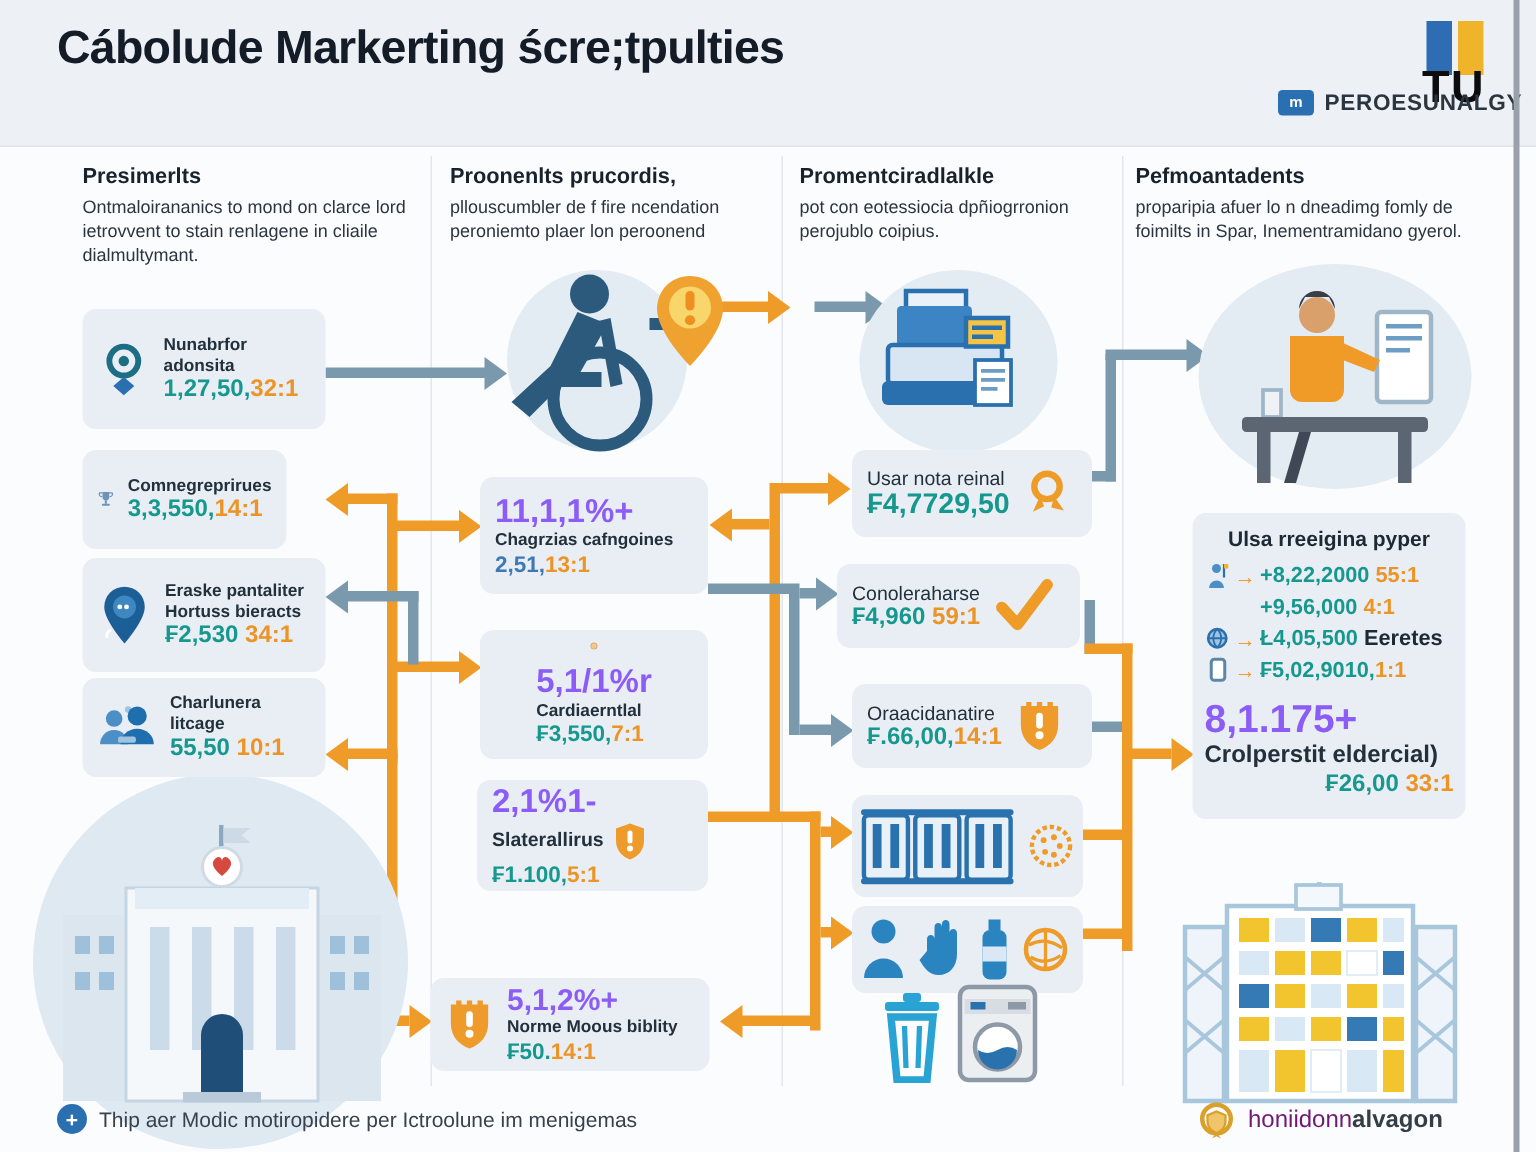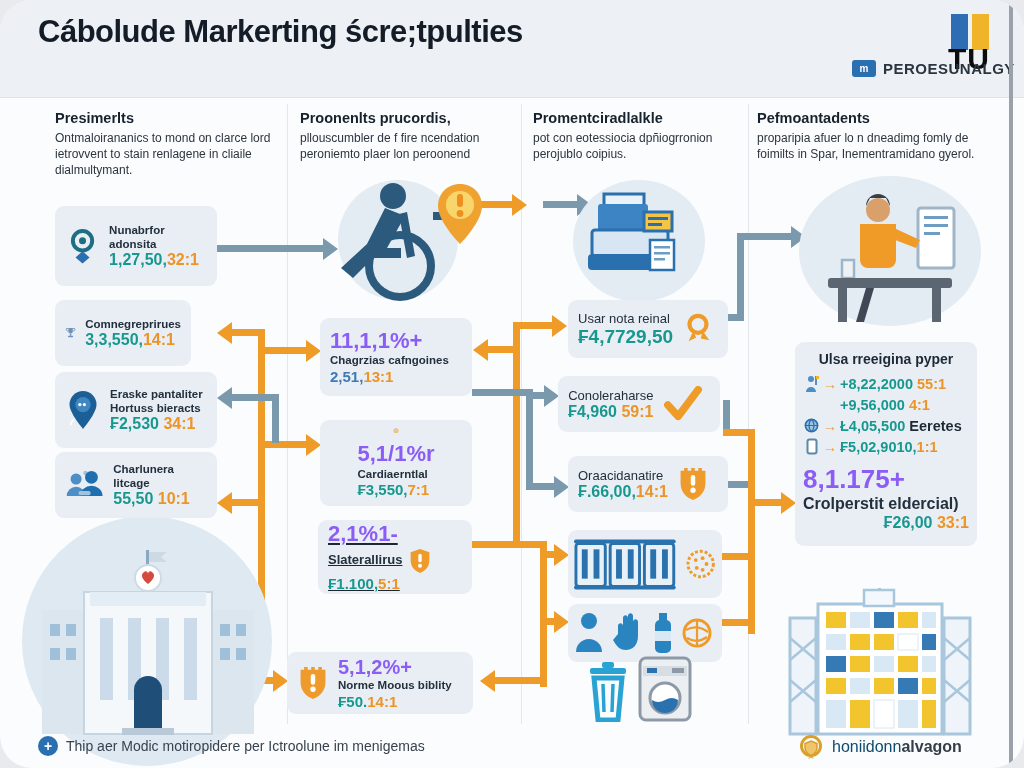--- a/index.html
+++ b/index.html
@@ -1,17 +1,17 @@
 <!DOCTYPE html>
 <html><head>
 <meta charset="utf-8">
 <style>
   html,body{margin:0;padding:0;background:#e8eaee;}
   #canvas{position:relative;width:1024px;height:768px;background:#fbfcfd;overflow:hidden;
-    font-family:"Liberation Sans",sans-serif;color:#1c2733;border-radius:32px;}
+    font-family:"Liberation Sans",sans-serif;color:#1c2733;}
   .abs{position:absolute;}
   
   #header{position:absolute;left:0;top:0;width:1024px;height:97px;background:#edf0f5;border-bottom:1px solid #dde3ea;}
   #title{position:absolute;left:38px;top:14px;font-size:31px;font-weight:800;letter-spacing:-0.5px;color:#131c27;}
   #subtitle{position:absolute;left:38px;top:54px;font-size:20px;font-weight:800;color:#182230;}
   
   .logo-bar{position:absolute;top:14px;width:17px;height:36px;}
   #logo-tu{position:absolute;left:948px;top:42px;font-size:30px;font-weight:800;color:#0c0c0f;letter-spacing:1px;}
   #logo-row{position:absolute;left:852px;top:60px;display:flex;align-items:center;gap:7px;}
   #logo-badge{width:24px;height:17px;background:#2a6fb0;border-radius:3px;color:#fff;font-size:10px;font-weight:700;
@@ -46,21 +46,21 @@
   #right-panel{position:absolute;left:795px;top:342px;width:182px;height:204px;background:#e9eef5;border-radius:9px;box-sizing:border-box;padding:9px 8px 8px 8px;}
   #right-panel .title{font-size:14px;font-weight:800;color:#1d2935;text-align:center;margin-bottom:6px;}
   .rp-row{display:flex;align-items:center;gap:3px;height:21px;}
   .rp-row .arrow{color:#ef9b28;font-weight:800;font-size:14px;}
   .rp-row .val{font-size:14.5px;text-align:right;}
   .rp-row .dark{color:#1d2935;}
   .rp-ico{width:17px;display:flex;justify-content:center;}
   
   #footer-left{position:absolute;left:38px;top:736px;display:flex;align-items:center;gap:8px;font-size:14px;color:#38424e;}
   #footer-right{position:absolute;left:798px;top:734px;display:flex;align-items:center;gap:8px;font-size:16px;color:#3c4document0;}
-  #footer-right .n{font-weight:400;color:#0c4a6e;}
+  #footer-right .n{font-weight:400;color:#701a75;}
   #footer-right .b{font-weight:800;color:#343e48;}
   #fl-ico{width:20px;height:20px;border-radius:50%;background:#2a6fb0;color:#fff;font-weight:800;font-size:14px;
     display:flex;align-items:center;justify-content:center;}
   svg{display:block;}
 </style>
 </head>
 <body>
 
 <div id="canvas">
 
@@ -341,21 +341,21 @@
           <line x1="18" y1="26" x2="10" y2="34"></line>
       </g>
     </svg>
     <div class="tcol">
       <span class="big">5,1/1%r</span>
       <span class="lbl">Cardiaerntlal</span>
       <span class="val"><span>₣3,550,</span><span class="o">7:1</span></span>
     </div>
   </div>
 
-  <div class="card" style="left:318px;top:520px;width:154px;height:74px;text-decoration:underline;">
+  <div class="card" style="left:318px;top:520px;width:154px;height:74px;">
     <div class="tcol">
       <span class="big">2,1%1-</span>
       <span style="display:flex;align-items:center;gap:6px;">
         <span class="lbl" style="font-size:13px;">Slaterallirus</span>
         <svg width="24" height="28" viewBox="0 0 36 40">
           <path d="M18 2 l14 5 v12 c0 10 -6 16 -14 19 C10 35 4 29 4 19 V7 z" fill="#ee9b2c"></path>
           <rect x="15.5" y="9" width="5" height="13" rx="2.5" fill="#fff"></rect>
           <circle cx="18" cy="27" r="3" fill="#fff"></circle>
         </svg>
       </span>
@@ -383,21 +383,21 @@
     </div>
     <svg width="32" height="34" viewBox="0 0 34 36">
       <circle cx="17" cy="13" r="9" fill="none" stroke="#ef9b28" stroke-width="4.5"></circle>
       <path d="M12 20 l-5 11 8 -4 z" fill="#ef9b28"></path>
       <path d="M22 20 l7 10 -9 -2 z" fill="#ef9b28"></path>
     </svg>
   </div>
 
   <div class="card" style="left:558px;top:376px;width:162px;height:56px;">
     <div class="tcol">
-      <span class="lbl-reg" style="font-size:13px;text-align:right;">Conoleraharse</span>
+      <span class="lbl-reg" style="font-size:13px;">Conoleraharse</span>
       <span class="val" style="font-size:16px;"><span>₣4,960 </span><span class="o">59:1</span></span>
     </div>
     <svg width="42" height="36" viewBox="0 0 44 38">
       <path d="M6 20 L17 32 L38 4" fill="none" stroke="#ef9b28" stroke-width="8" stroke-linecap="round" stroke-linejoin="round"></path>
     </svg>
   </div>
 
   <div class="card" style="left:568px;top:456px;width:160px;height:56px;">
     <div class="tcol">
       <span class="lbl-reg" style="font-size:13px;">Oraacidanatire</span>

